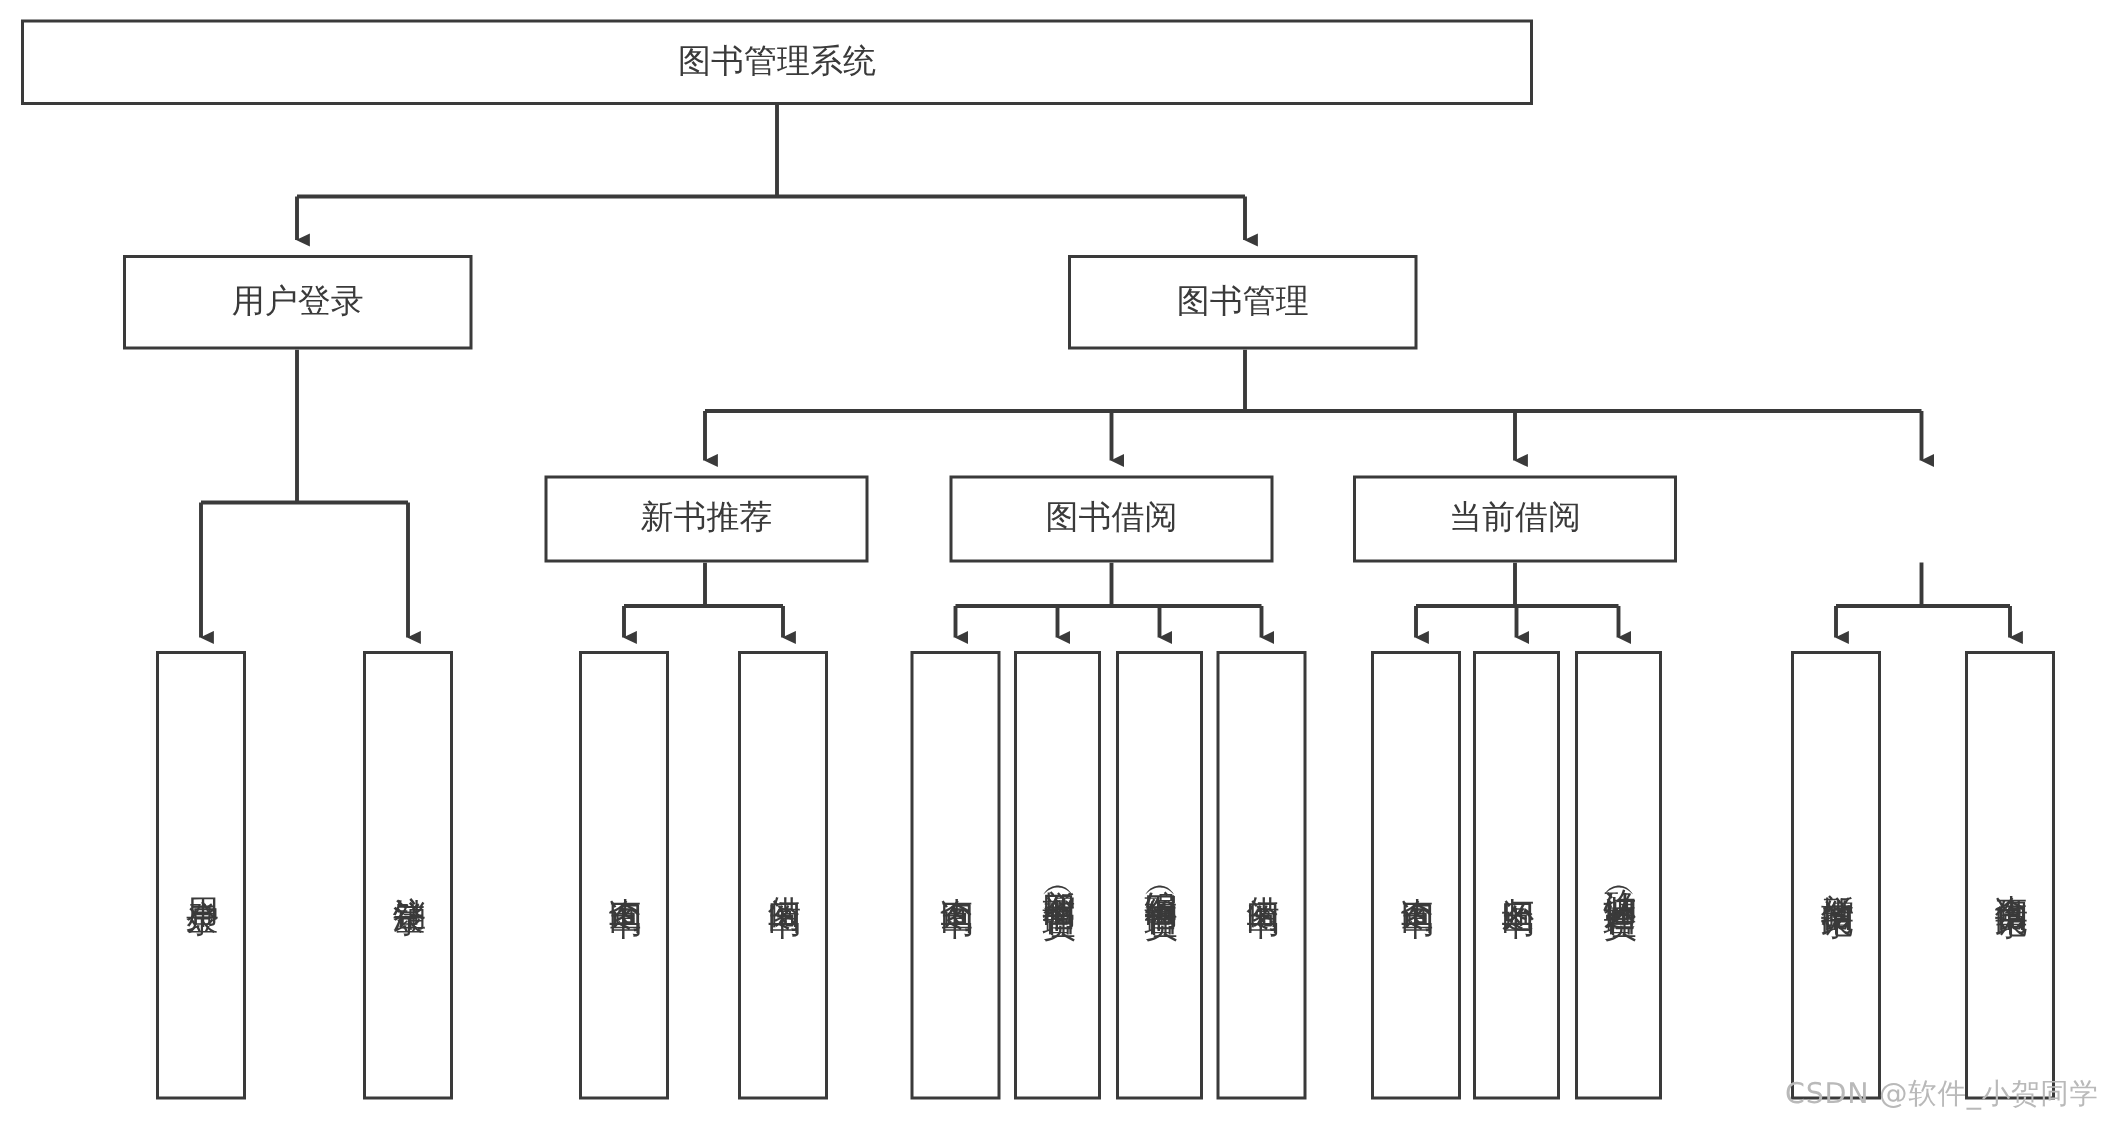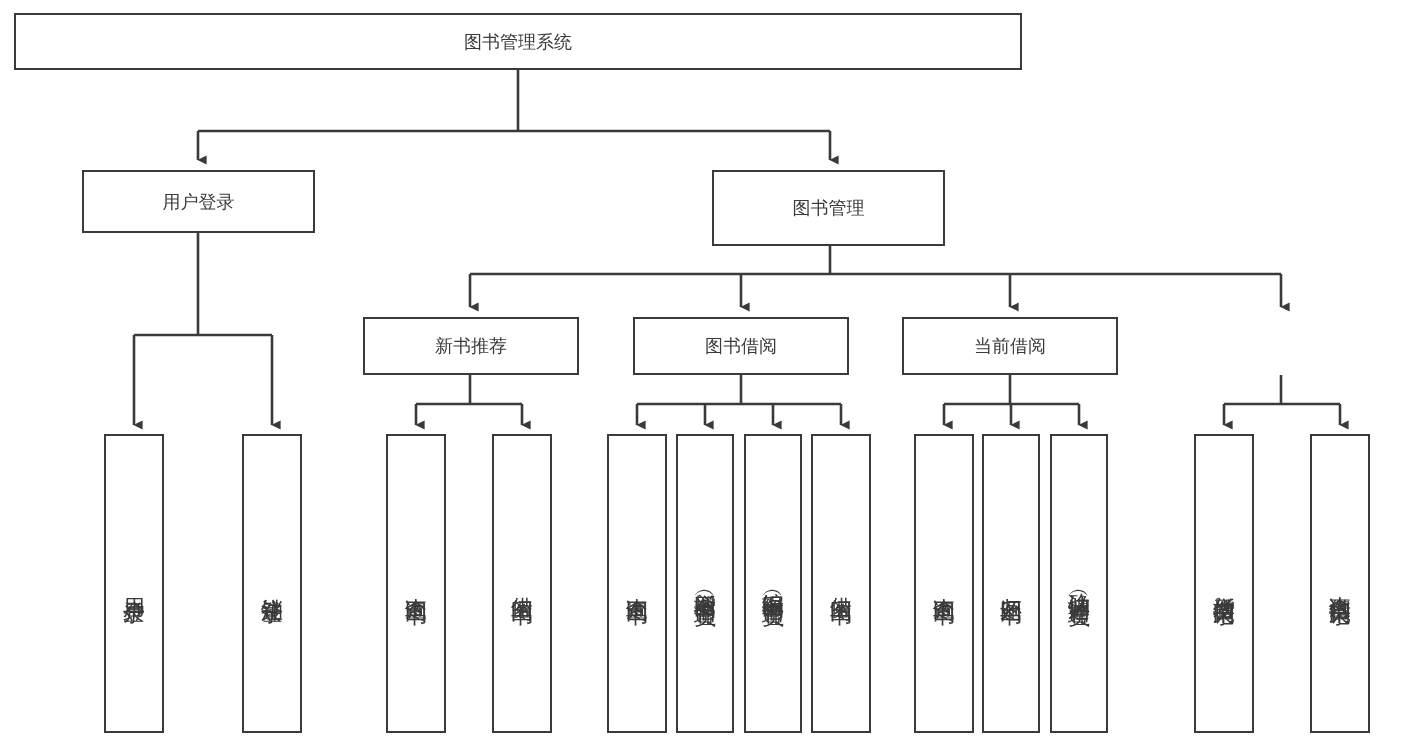--- a/index.html
+++ b/index.html
@@ -33,21 +33,21 @@
     background: #ffffff;
     color: #3a3a3a;
     display: flex;
     align-items: center;
     justify-content: center;
     text-align: center;
     line-height: 1.18;
     z-index: 2;
   }
   .node.h {
-    font-size: 18px;
+    font-size: 22px;
     writing-mode: horizontal-tb;
   }
   .node.v {
     writing-mode: vertical-rl;
     text-orientation: upright;
     font-size: 22px;
     letter-spacing: 2px;
     padding: 6px 0;
   }
   .node-label {
@@ -122,21 +122,21 @@
   </svg>
 
   <div class="node h" style="left:14px; top:13px; width:1008px; height:57px;">
     <span class="node-label">图书管理系统</span>
   </div>
 
   <div class="node h" style="left:82px; top:170px; width:233px; height:63px;">
     <span class="node-label">用户登录</span>
   </div>
 
-  <div class="node h" style="left:712px; top:170px; width:233px; height:76px;">
+  <div class="node h" style="left:712px; top:170px; width:233px; height:63px;">
     <span class="node-label">图书管理</span>
   </div>
 
   <div class="node h" style="left:363px; top:317px; width:216px; height:58px;">
     <span class="node-label">新书推荐</span>
   </div>
 
   <div class="node h" style="left:633px; top:317px; width:216px; height:58px;">
     <span class="node-label">图书借阅</span>
   </div>
@@ -191,14 +191,15 @@
   </div>
 
   <div class="node v" style="left:1194px; top:434px; width:60px; height:299px;">
     <span class="node-label">新增借阅记录</span>
   </div>
 
   <div class="node v" style="left:1310px; top:434px; width:60px; height:299px;">
     <span class="node-label">查询借阅记录</span>
   </div>
 
+  <div class="watermark" style="left:1190px; top:716px;">CSDN @软件_小贺同学</div>
 
 </div>
 
 </body></html>

